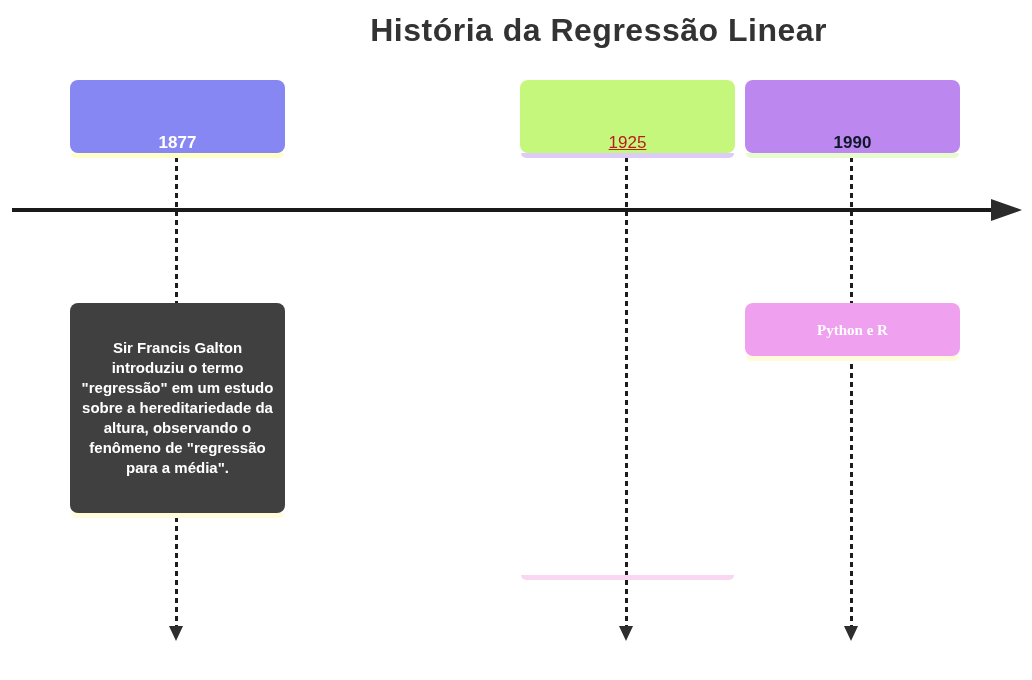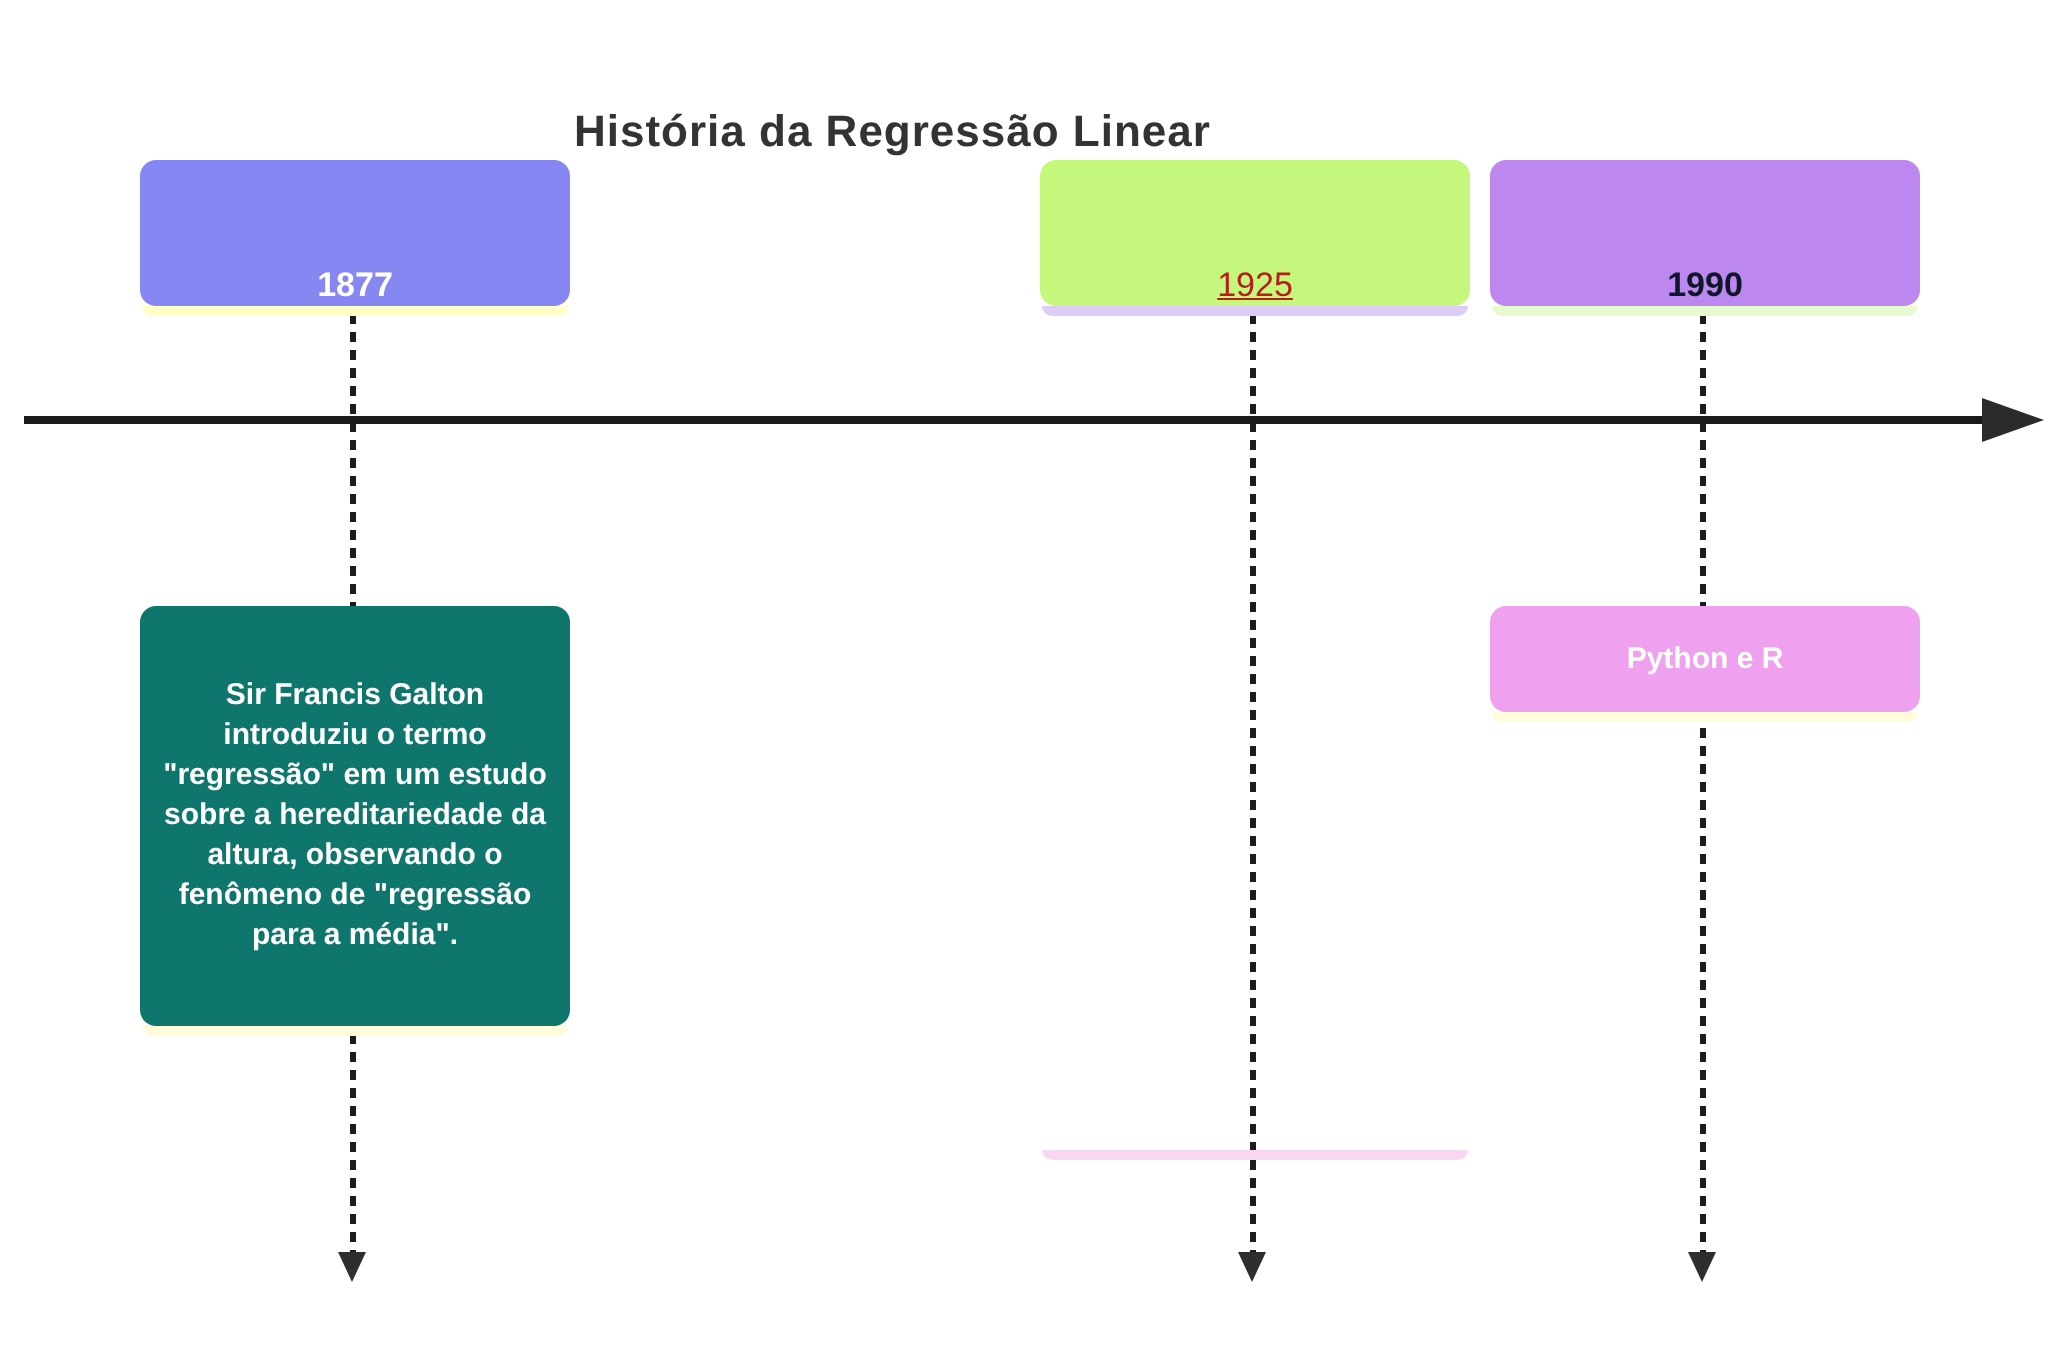--- a/index.html
+++ b/index.html
@@ -1,22 +1,22 @@
 <!DOCTYPE html>
 <html><head>
 <meta charset="utf-8">
 <style>
   html,body{margin:0;padding:0;background:#ffffff;}
   #canvas{
     position:relative;width:1032px;height:680px;background:#ffffff;overflow:hidden;
     font-family:"Liberation Sans","DejaVu Sans",sans-serif;
   }
   .title{
-    position:absolute;left:287px;top:12px;width:540px;text-align:left;
-    font-size:22px;font-weight:bold;color:#333333;letter-spacing:0.5px;margin-top:41px;
+    position:absolute;left:287px;top:12px;width:540px;text-align:right;
+    font-size:32px;font-weight:bold;color:#333333;letter-spacing:0.5px;
   }
   
   .timeline-line{position:absolute;left:12px;top:208px;width:980px;height:4px;background:#1a1a1a;z-index:1;}
   .timeline-arrowhead{
     position:absolute;left:991px;top:199px;width:0;height:0;z-index:1;
     border-top:11px solid transparent;border-bottom:11px solid transparent;border-left:31px solid #2b2b2b;
   }
   
   .column{position:absolute;top:0;width:215px;height:680px;}
   .c0{left:70px}.c1{left:295px}.c2{left:520px}.c3{left:745px}
@@ -61,21 +61,21 @@
   <div class="timeline-line"></div>
   <div class="timeline-arrowhead"></div>
 
   <div class="column c0">
     <div class="vline"></div>
     <div class="varrow"></div>
     <div class="year-box bold-label" style="background-color: rgb(134, 135, 242); color: rgb(255, 255, 255);">
       <span>1877</span>
     </div>
     <div class="year-shadow" style="background-color: rgb(255, 255, 200);"></div>
-    <div class="event-box bold-label" style="background-color: #0f766e; color: rgb(255, 255, 255);">
+    <div class="event-box bold-label" style="background-color: #404040; color: rgb(255, 255, 255);">
       <span>Sir Francis Galton introduziu o termo "regressão" em um estudo sobre a hereditariedade da altura, observando o fenômeno de "regressão para a média".</span>
     </div>
     <div class="event-shadow" style="background-color: rgb(255, 251, 219);"></div>
   </div>
 
 
   <div class="column c2">
     <div class="vline"></div>
     <div class="varrow"></div>
     <div class="year-box normal-label" style="background-color: rgb(198, 247, 125); color: #b91c1c; text-decoration: underline;">
@@ -85,19 +85,19 @@
     <div class="event-shadow" style="background-color: rgb(249, 214, 241);"></div>
   </div>
 
   <div class="column c3">
     <div class="vline"></div>
     <div class="varrow"></div>
     <div class="year-box bold-label" style="background-color: rgb(188, 135, 239); color: #0f172a;">
       <span>1990</span>
     </div>
     <div class="year-shadow" style="background-color: rgb(232, 251, 208);"></div>
-    <div class="event-box bold-label" style="background-color: rgb(239, 160, 238); color: rgb(255, 255, 255);">
+    <div class="event-box bold-label" style="background-color: rgb(239, 160, 238); color: rgb(255, 255, 255); font-family: Liberation Serif, serif;">
       <span>Python e R</span>
     </div>
     <div class="event-shadow" style="background-color: rgb(255, 251, 219);"></div>
   </div>
 
 </div>
 
 </body></html>

